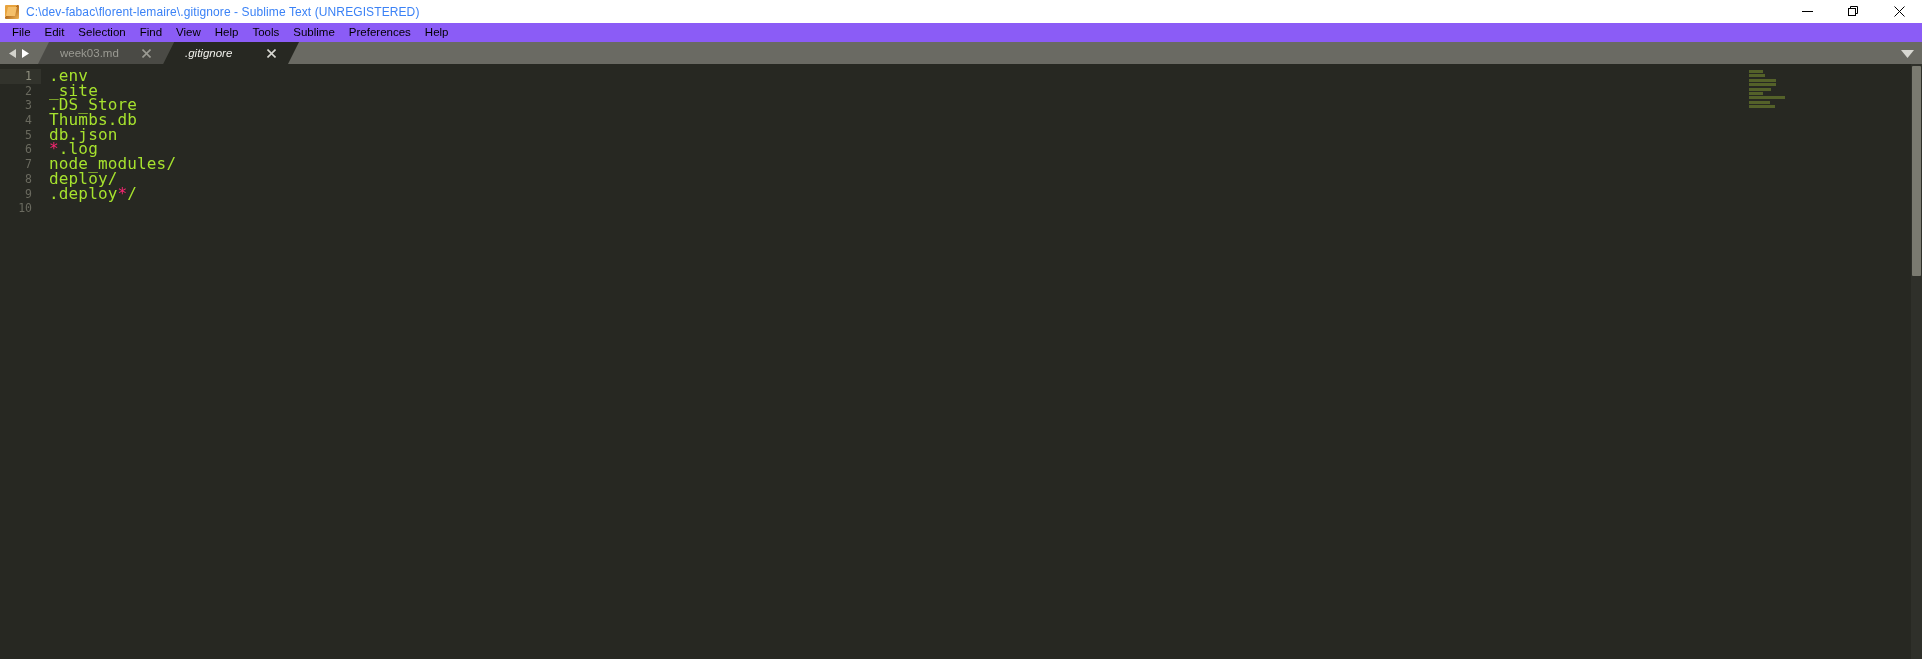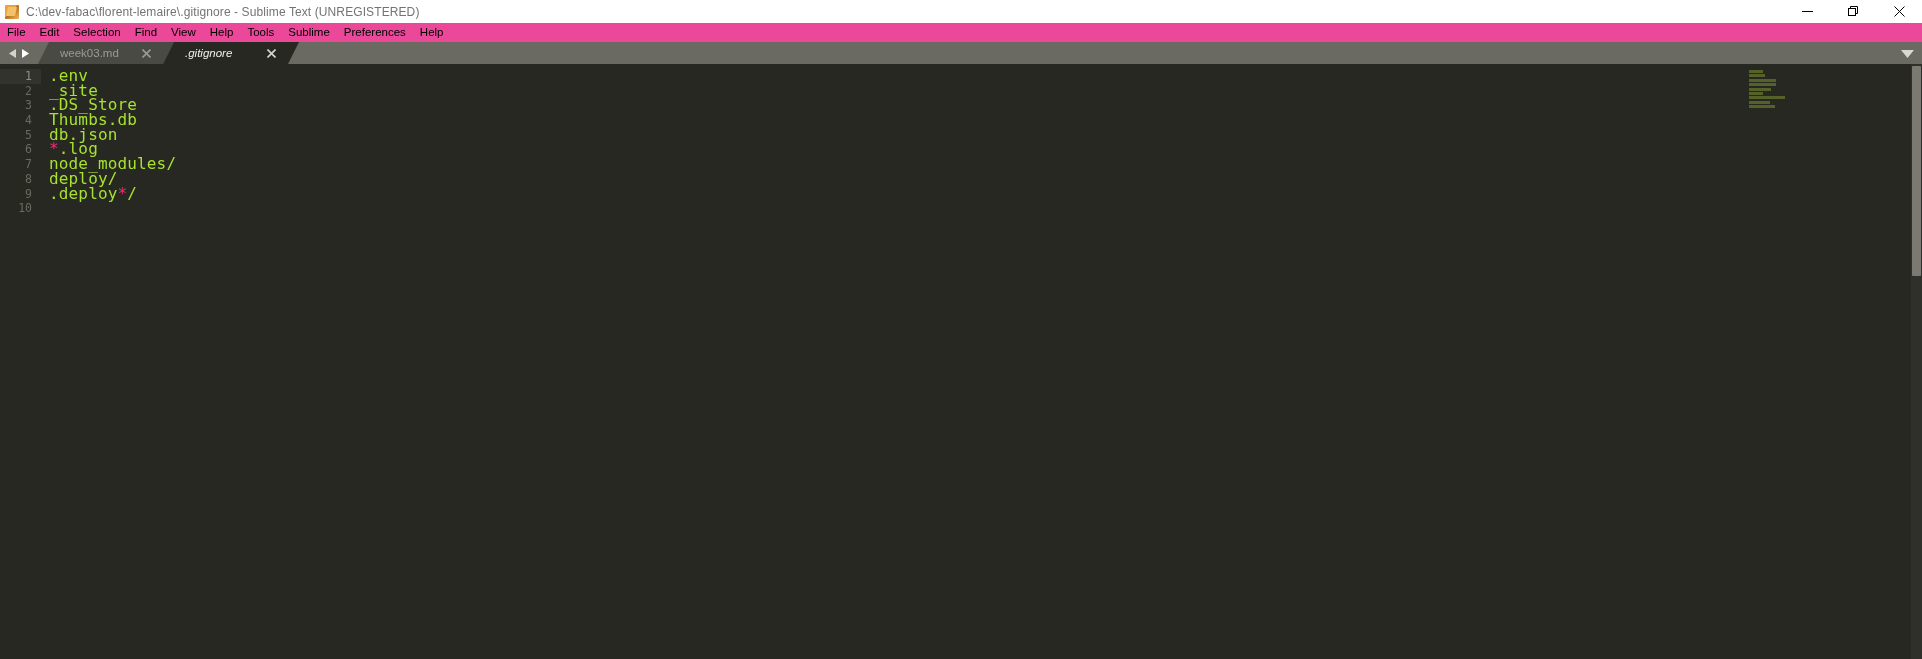--- a/index.html
+++ b/index.html
@@ -41,21 +41,21 @@
   }
   .app-icon .sq2 {
     position: absolute;
     left: 3px; top: 3px;
     width: 9px; height: 9px;
     background: #f5c06a;
     transform: skewX(-12deg);
   }
   .title-text {
     font-size: 12px;
-    color: #737373;
+    color: #3b82f6;
     letter-spacing: 0.1px;
     white-space: nowrap;
   }
   .win-controls {
     position: absolute;
     right: 0; top: 0;
     height: 23px;
     display: flex;
   }
   .win-btn {
@@ -63,23 +63,24 @@
     height: 23px;
     display: flex;
     align-items: center;
     justify-content: center;
   }
   .win-btn svg { display:block; }
 
   
   .menubar {
     height: 19px;
-    background: #ec4899;
-    display: flex;
-    align-items: center;
+    background: #8b5cf6;
+    display: flex;
+    align-items: center;
+    padding-left: 5px;
     user-select: none;
   }
   .menu-item {
     font-size: 11.5px;
     color: #000000;
     padding: 0 7px;
     line-height: 19px;
     white-space: nowrap;
   }
 

